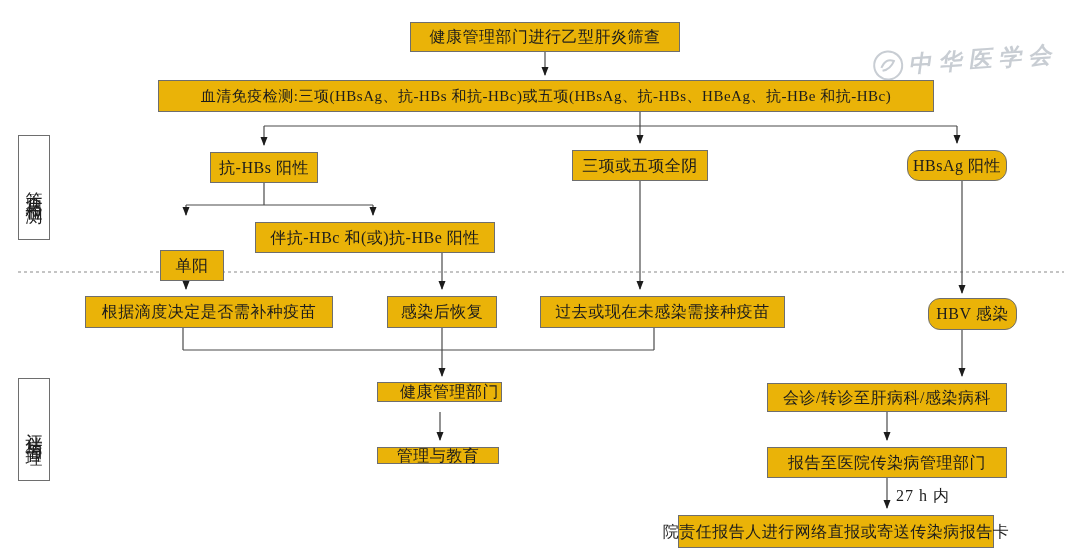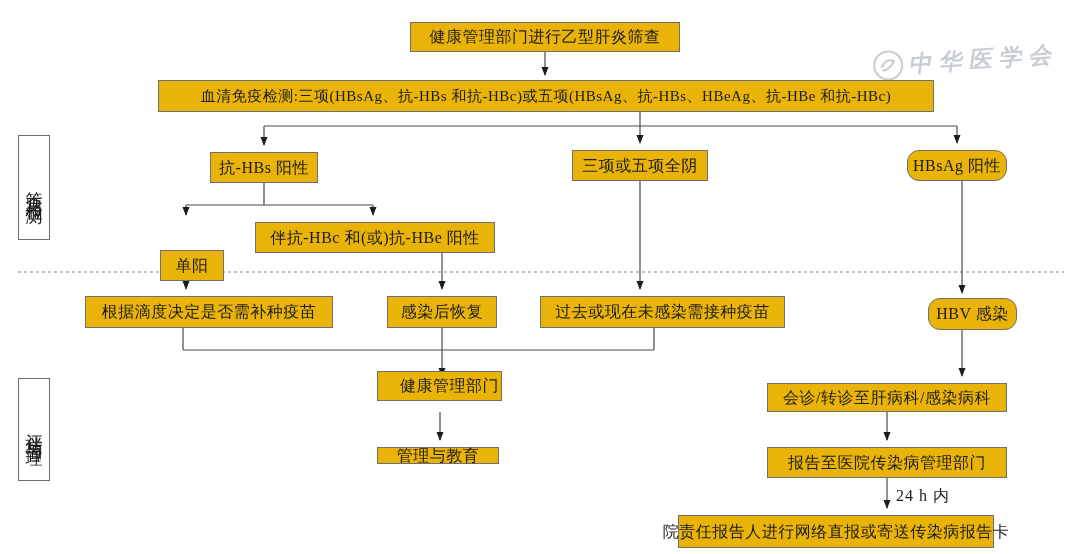--- a/index.html
+++ b/index.html
@@ -111,23 +111,23 @@
 <div class="box" style="left:255px;top:222px;width:240px;height:31px;">伴抗-HBc 和(或)抗-HBe 阳性</div>
 
 <div class="box" style="left:85px;top:296px;width:248px;height:32px;">根据滴度决定是否需补种疫苗</div>
 
 <div class="box" style="left:387px;top:296px;width:110px;height:32px;">感染后恢复</div>
 
 <div class="box" style="left:532px;top:296px;width:245px;height:32px;margin-left:8px;">过去或现在未感染需接种疫苗</div>
 
 <div class="box" style="left:928px;top:298px;width:89px;height:32px;border-radius:12px;">HBV 感染</div>
 
-<div class="box" style="left:377px;top:371px;width:125px;height:30px;padding-left:20px;">健康管理部门</div>
+<div class="box" style="left:377px;top:382px;width:125px;height:20px;padding-left:20px;">健康管理部门</div>
 
 <div class="box" style="left:377px;top:447px;width:122px;height:17px;">管理与教育</div>
 
 <div class="box" style="left:767px;top:383px;width:240px;height:29px;">会诊/转诊至肝病科/感染病科</div>
 
 <div class="box" style="left:767px;top:447px;width:240px;height:31px;">报告至医院传染病管理部门</div>
 
 <div class="box" style="left:678px;top:515px;width:316px;height:33px;">院责任报告人进行网络直报或寄送传染病报告卡</div>
 
-<div class="freelabel" style="left:896px;top:486px;">24 h 内</div>
+<div class="freelabel" style="left:896px;top:486px;">27 h 内</div>
 
 </body></html>

